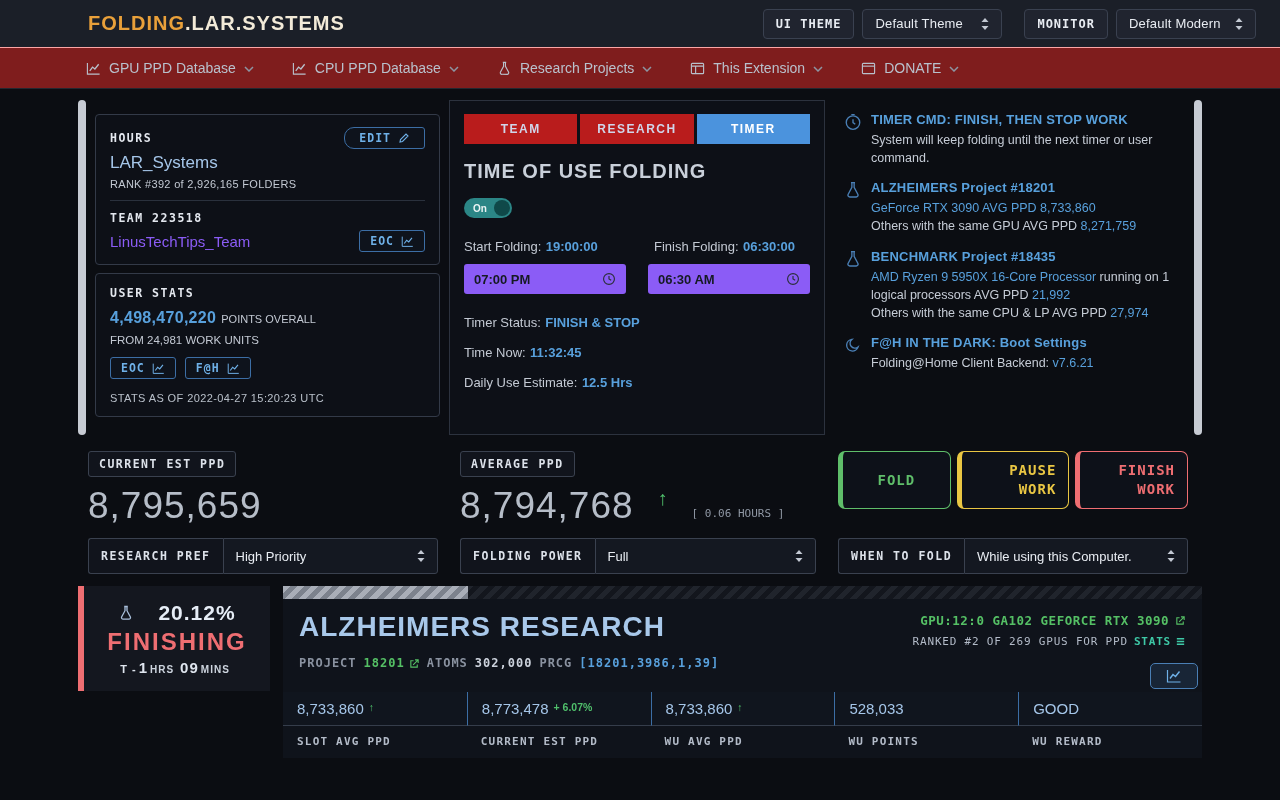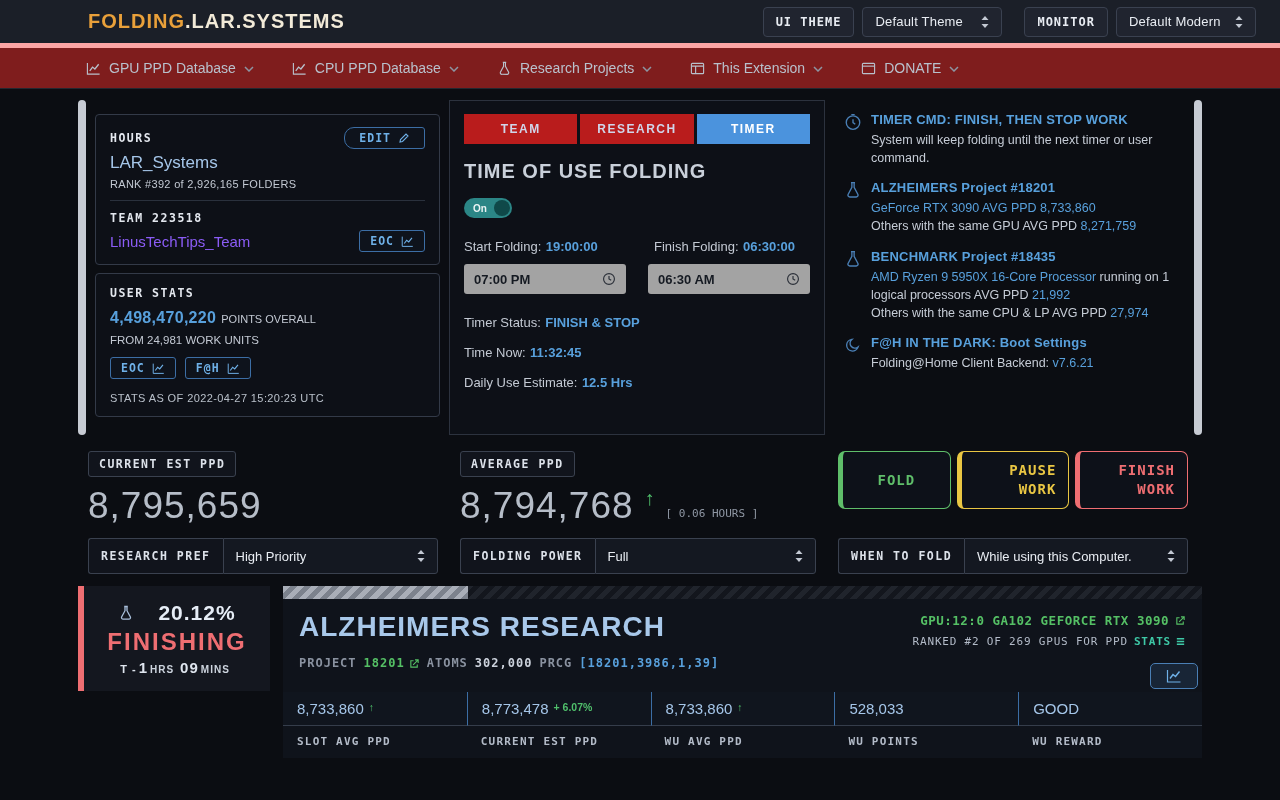--- a/index.html
+++ b/index.html
@@ -6,21 +6,21 @@
   html,body { width:1280px; height:800px; overflow:hidden; }
   body {
     background:#0b0d12;
     font-family:"Liberation Sans", sans-serif;
     color:#c3c9d3;
   }
   svg { display:block; }
 
   
   .topbar {
-    height:48px; background:#1b1f28; border-bottom:5px solid #fca5a5;
+    height:48px; background:#1b1f28; border-bottom:1px solid #fca5a5;
     display:flex; align-items:center; justify-content:space-between;
     padding:0 24px 0 88px;
   }
   .logo { font-size:20px; font-weight:bold; letter-spacing:1px; }
   .logo-a { color:#e9a03a; }
   .logo-b { color:#f2ead8; }
   .top-controls { display:flex; align-items:center; gap:8px; }
   .tbtn, .tselect {
     height:30px; display:flex; align-items:center; gap:10px;
     border:1px solid #3a4150; background:#20242f; border-radius:4px;
@@ -79,21 +79,21 @@
     background:#2b8686; position:relative; display:flex; align-items:center; cursor:pointer;
   }
   .toggle-label { color:#eaf4f4; font-size:10px; font-weight:bold; margin-left:9px; }
   .toggle-knob { position:absolute; right:2px; top:2px; width:16px; height:16px; border-radius:50%; background:#0f4949; }
   .times-row { display:flex; margin-top:19px; }
   .times-row > div:first-child { width:190px; }
   .lbl { font-size:13px; color:#c3c9d3; }
   .val { font-size:13px; color:#58a0dc; font-weight:bold; }
   .inputs-row { display:flex; justify-content:space-between; margin-top:9px; }
   .time-input {
-    width:162px; height:30px; background:#a3a3a3; color:#151a22;
+    width:162px; height:30px; background:#8b5cf6; color:#151a22;
     border-radius:3px; display:flex; align-items:center; justify-content:space-between;
     padding:0 10px; font-size:13px; font-weight:bold; cursor:pointer;
   }
   .status-block { margin-top:19px; }
   .status-line { margin-bottom:12px; }
 
   
   .col-feed { flex:1; overflow:hidden; padding:12px 6px 0 10px; }
   .feed-item { display:flex; gap:9px; margin-bottom:13px; }
   .feed-icon { width:18px; height:18px; flex:none; color:#4a7fb5; margin-top:1px; }
@@ -104,21 +104,21 @@
   .seg-link { color:#58a0dc; }
 
   
   .grid3 { display:grid; grid-template-columns:350px 356px 350px; column-gap:22px; margin:16px 88px 0; }
   .chip {
     display:inline-block; border:1px solid #3a414f; border-radius:3px;
     padding:5px 10px; font-family:"DejaVu Sans Mono", monospace; font-size:11.5px;
     font-weight:bold; letter-spacing:1.5px; color:#dde2ea; background:#11141c;
   }
   .big-num { font-size:37px; color:#b6bdc8; letter-spacing:1px; margin-top:8px; }
-  .avg-row { display:flex; align-items:flex-start; gap:11px; margin-top:8px; }
+  .avg-row { display:flex; align-items:flex-start; gap:24px; margin-top:8px; }
   .avg-row .big-num { margin-top:0; }
   .up-arrow { color:#4fbf6b; font-size:20px; font-weight:bold; margin-top:2px; }
   .hours { align-self:flex-end; margin-bottom:7px; color:#8f97a4; font-size:11px; font-family:"DejaVu Sans Mono", monospace; }
   .actions { display:flex; gap:6px; align-items:stretch; }
   .action-btn {
     flex:1; height:58px; background:#0d1119; border:1px solid; border-left-width:5px;
     border-radius:7px; font-family:"DejaVu Sans Mono", monospace; font-weight:bold;
     font-size:14px; letter-spacing:1px; display:flex; align-items:center;
     padding:0 12px; cursor:pointer; line-height:1.35; white-space:pre-line;
   }

